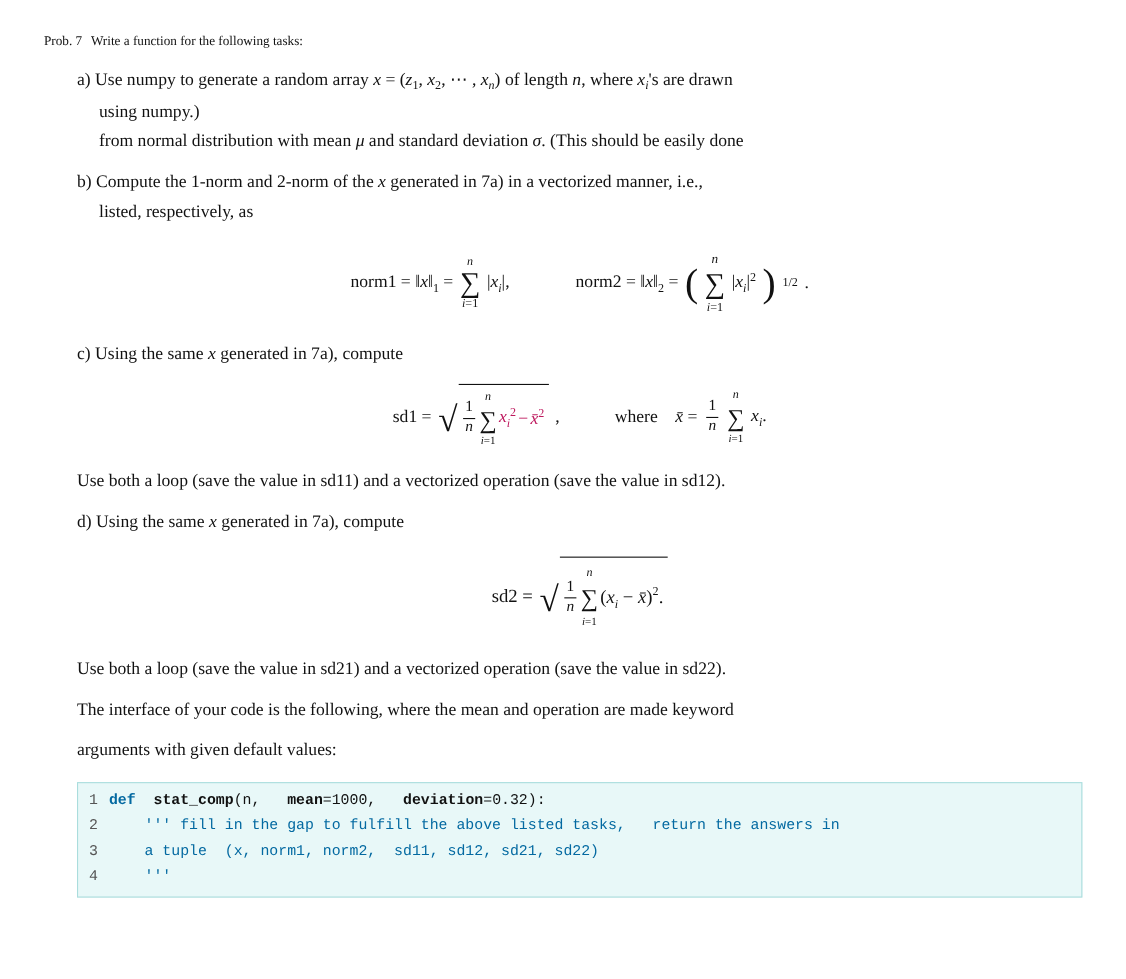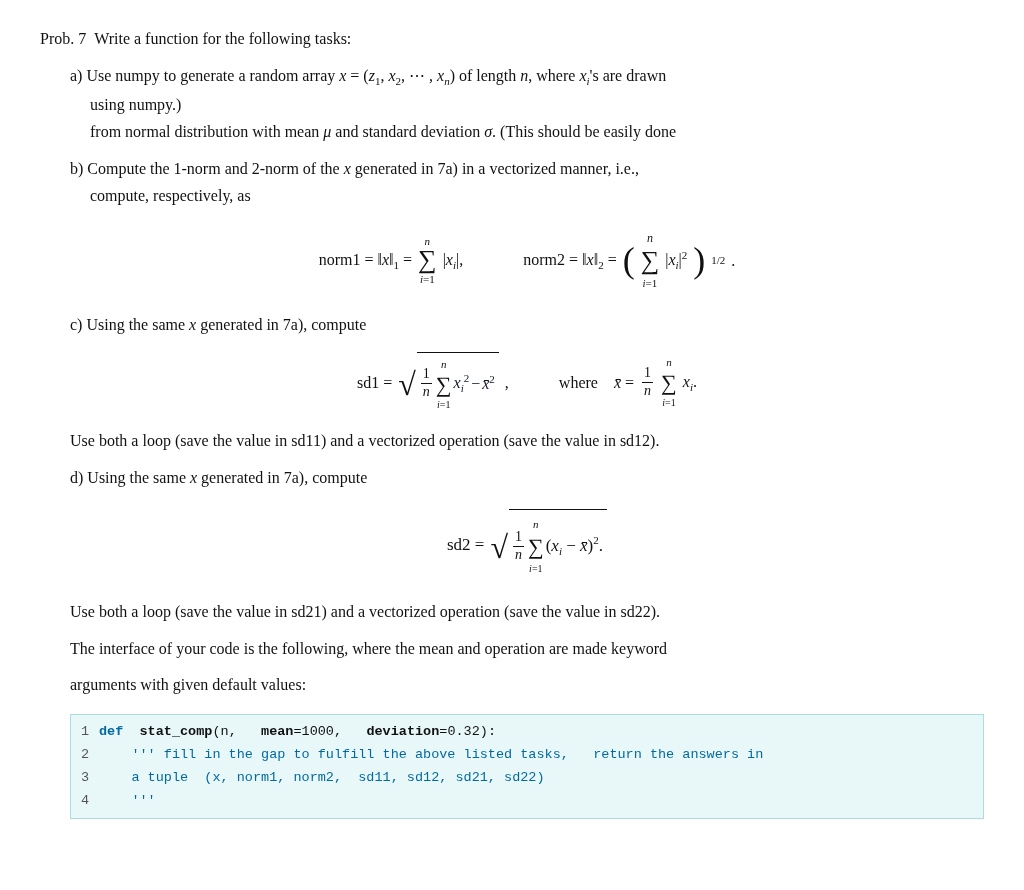--- a/index.html
+++ b/index.html
@@ -9,21 +9,21 @@
       font-size: 16px;
       color: #111;
       padding: 30px 40px;
       width: 1024px;
       min-height: 890px;
     }
     .prob-header {
       display: flex;
       gap: 8px;
       margin-bottom: 14px;
-      font-size: 16px;
+      font-size: 12px;
     }
     .section {
       margin-left: 30px;
       margin-bottom: 14px;
       line-height: 1.6;
     }
     .sub-item {
       margin-bottom: 10px;
       line-height: 1.7;
     }
@@ -125,21 +125,21 @@
       flex-shrink: 0;
     }
     .line-content {
       flex: 1;
       white-space: pre;
     }
     .kw-def { color: #0369a1; font-weight: bold; }
     .kw-str { color: #0369a1; }
     
     .red-math {
-      color: #0f172a;
+      color: #be185d;
     }
     .italic { font-style: italic; }
     p { line-height: 1.7; margin-bottom: 8px; }
 
     sup { font-size: 11px; vertical-align: super; }
     sub { font-size: 11px; vertical-align: sub; }
   </style>
 </head>
 <body>
 
@@ -164,21 +164,21 @@
         from normal distribution with mean <span class="italic">μ</span> and standard deviation <span class="italic">σ</span>.  (This should be easily done
       </div>
     </div>
 
     <div class="sub-item">
       <span>b)</span>
       <span>
         Compute the 1-norm and 2-norm of the <span class="italic">x</span> generated in 7a) in a vectorized manner, i.e.,
       </span>
       <div class="indent">
-        compute, respectively, as
+        listed, respectively, as
       </div>
 
       
       <div class="math-display-row">
 
         <div class="formula-block">
           <span>norm1 = ‖<span class="italic">x</span>‖<sub>1</sub> =</span>
           <div class="sigma-wrap">
             <span class="sigma-limits"><span class="italic">n</span></span>
             <span class="sigma-char">∑</span>

